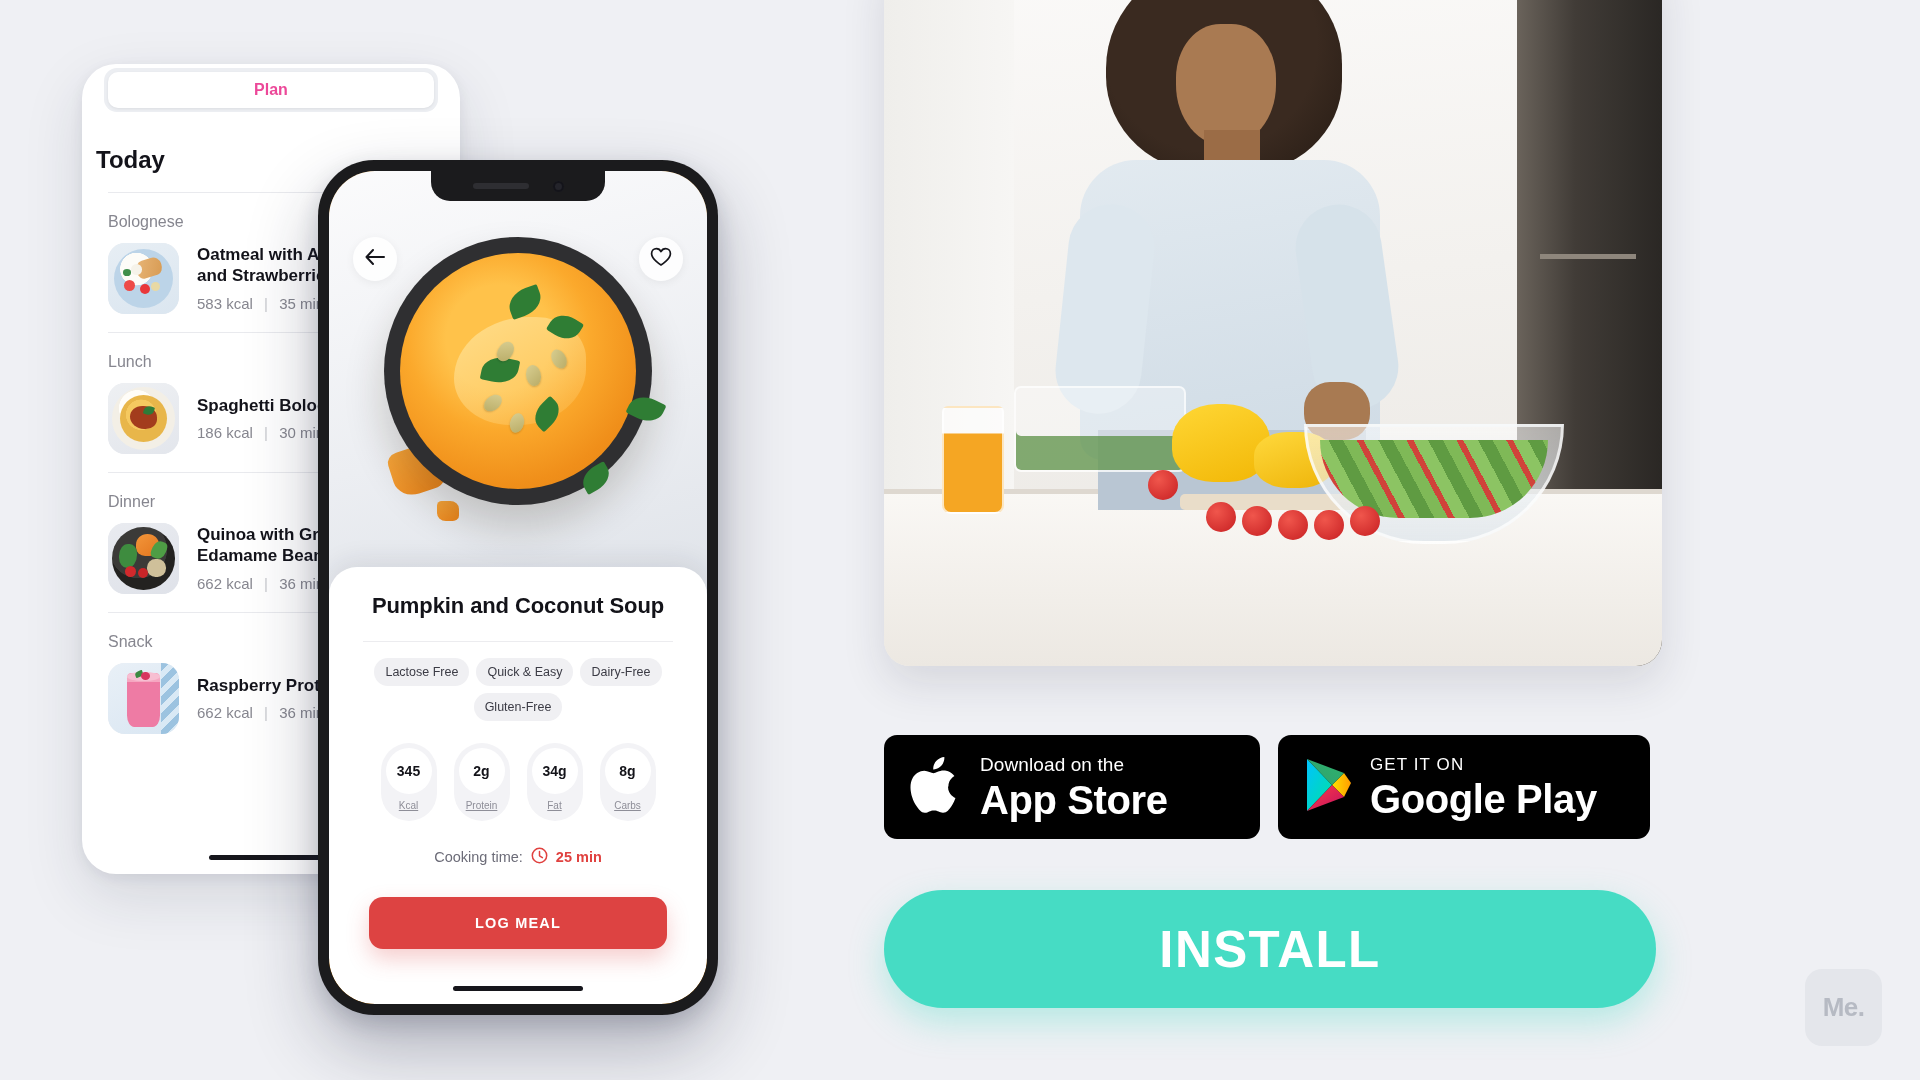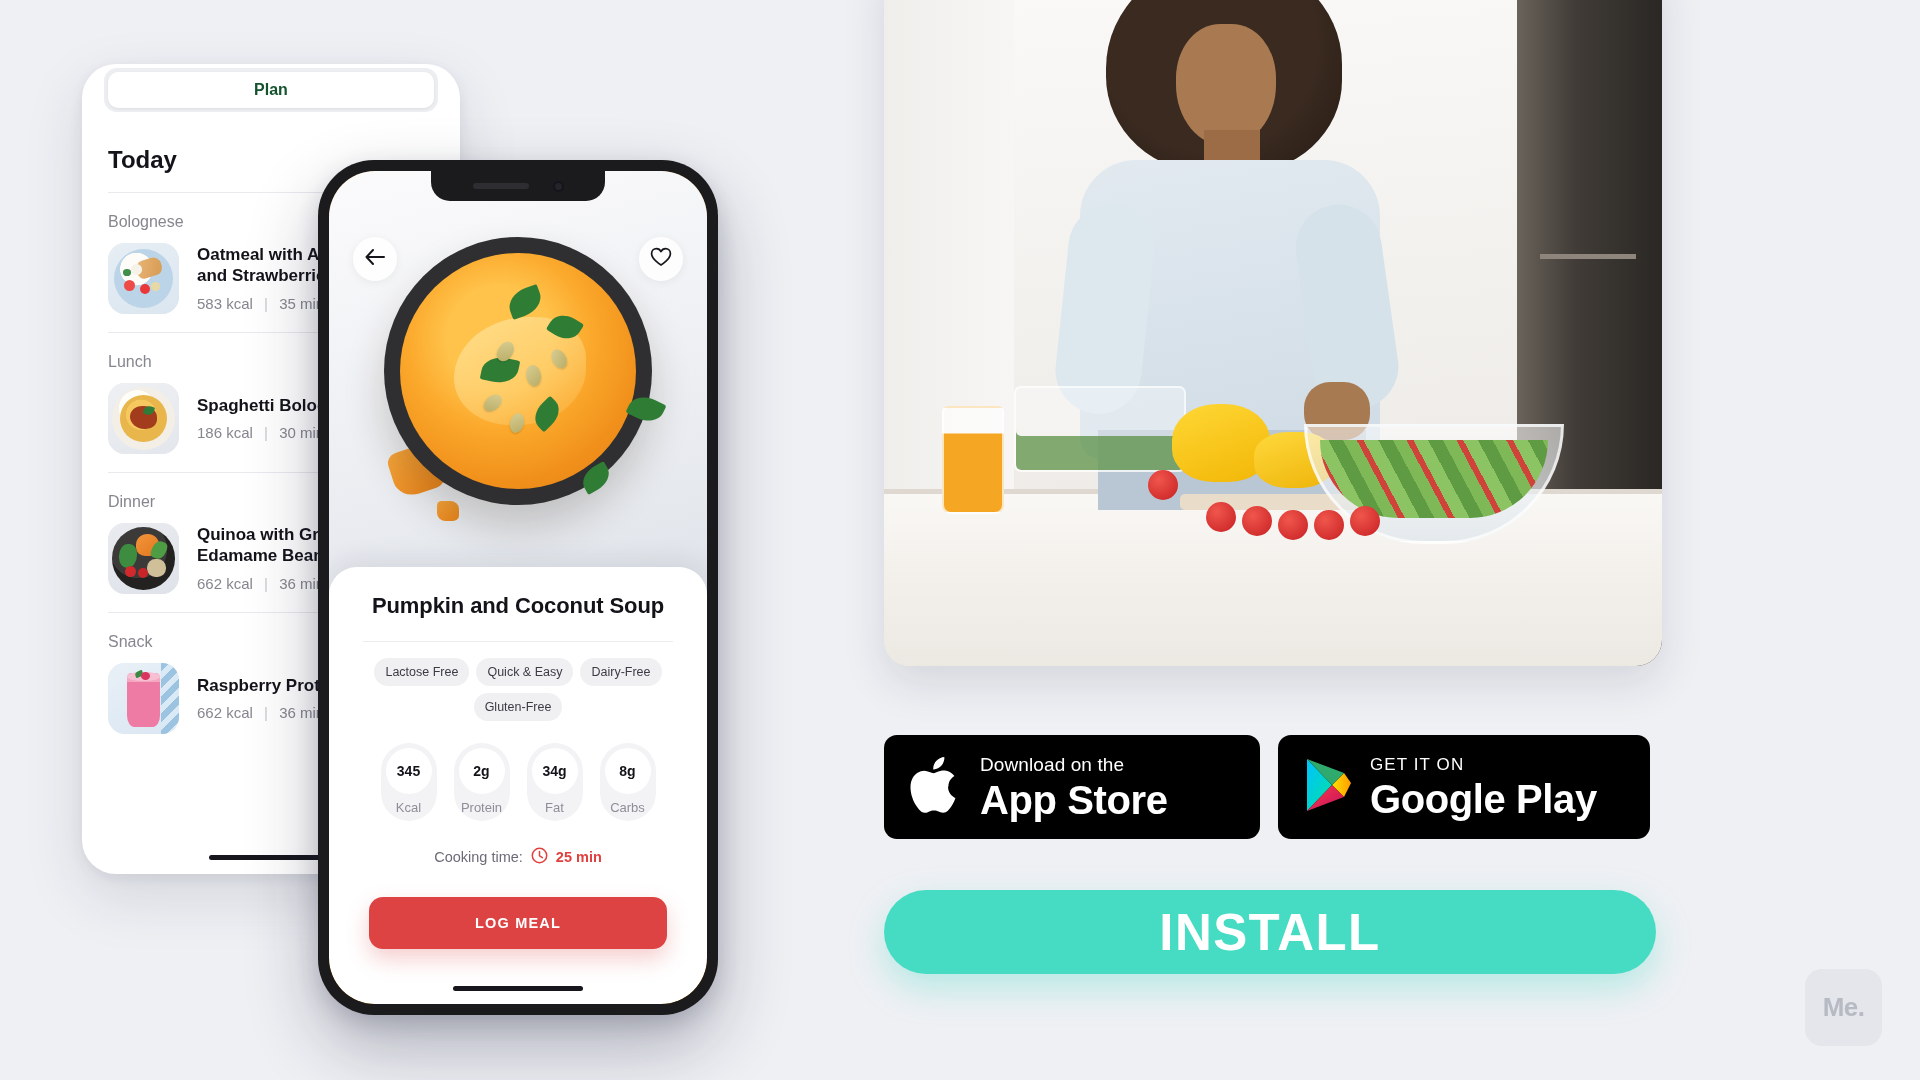--- a/index.html
+++ b/index.html
@@ -30,26 +30,26 @@
     font-size:23px; font-weight:700; color:#13131a; letter-spacing:.1px;
   }
   .bp-info{ margin-left:auto; width:28px; height:28px; z-index:2; }
   .bp-seg{
     margin:4px 22px 0; height:44px; background:#eceef2; border-radius:13px;
     display:flex; align-items:center; padding:4px;
   }
   .bp-seg-item{
     flex:1; height:100%; border-radius:10px; background:#fff;
     display:flex; align-items:center; justify-content:center;
-    font-size:16px; font-weight:600; color:#14532d;
+    font-size:16px; font-weight:600; color:#ec4899;
     box-shadow:0 1px 3px rgba(0,0,0,.07);
   }
   .bp-today{
     font-size:24px; font-weight:700; color:#13131a;
-    padding:34px 26px 18px;
+    padding:34px 14px 18px;
   }
   .bp-sep{ height:1px; background:#e9eaee; margin:0 26px; }
   .bp-group{ padding:20px 26px 18px; }
   .bp-group-label{ font-size:16px; color:#86868f; font-weight:500; margin-bottom:12px; }
   .bp-meal{ display:flex; align-items:center; gap:18px; }
   .bp-thumb{
     width:71px; height:71px; border-radius:17px; flex:none;
     background:#e8eaef; overflow:hidden; position:relative;
   }
   .bp-meal-text{ min-width:0; }
@@ -196,21 +196,21 @@
   .fp-nutri{ display:flex; gap:17px; margin-top:22px; }
   .fp-nut{
     width:56px; height:78px; border-radius:28px; background:#f3f3f6;
     display:flex; flex-direction:column; align-items:center; padding-top:5px;
   }
   .fp-nut-val{
     width:46px; height:46px; border-radius:50%; background:#fff;
     display:flex; align-items:center; justify-content:center;
     font-size:14px; font-weight:700; color:#131319;
   }
-  .fp-nut-lbl{ font-size:13px; color:#8e8e98; margin-top:6px; }
+  .fp-nut-lbl{ font-size:10px; color:#8e8e98; margin-top:6px;text-decoration:underline; }
   .fp-cook{
     margin-top:26px; display:flex; align-items:center; gap:8px;
     font-size:14.5px; color:#6c6c78;
   }
   .fp-cook-val{ color:#e0413f; font-weight:700; }
   .fp-log{
     margin-top:30px; width:88%; height:52px; border-radius:14px;
     background:#dd4342; color:#fff; font-size:14.5px; font-weight:700;
     letter-spacing:1.2px; display:flex; align-items:center; justify-content:center;
     box-shadow:0 10px 22px rgba(221,67,66,.26);
@@ -286,21 +286,21 @@
   }
   .badge-apple{ width:376px; }
   .badge-google{ width:372px; }
   .badge-txt{ display:flex; flex-direction:column; line-height:1; }
   .badge-small{ font-size:19px; font-weight:400; letter-spacing:.1px; margin-bottom:6px; }
   .badge-small.caps{ font-size:17px; letter-spacing:1.1px; }
   .badge-big{ font-size:40px; font-weight:700; letter-spacing:-.4px; }
 
   .install{
     position:absolute; left:884px; top:890px;
-    width:772px; height:84px; border-radius:59px;
+    width:772px; height:118px; border-radius:59px;
     background:#46dcc4;
     display:flex; align-items:center; justify-content:center;
     color:#fff; font-size:51px; font-weight:700; letter-spacing:1.4px;
     box-shadow:0 14px 34px rgba(70,220,196,.34);
   }
 
   .me-logo{
     position:absolute; right:38px; bottom:34px;
     width:77px; height:77px; border-radius:17px; background:#e4e6eb;
     display:flex; align-items:center; justify-content:center;

